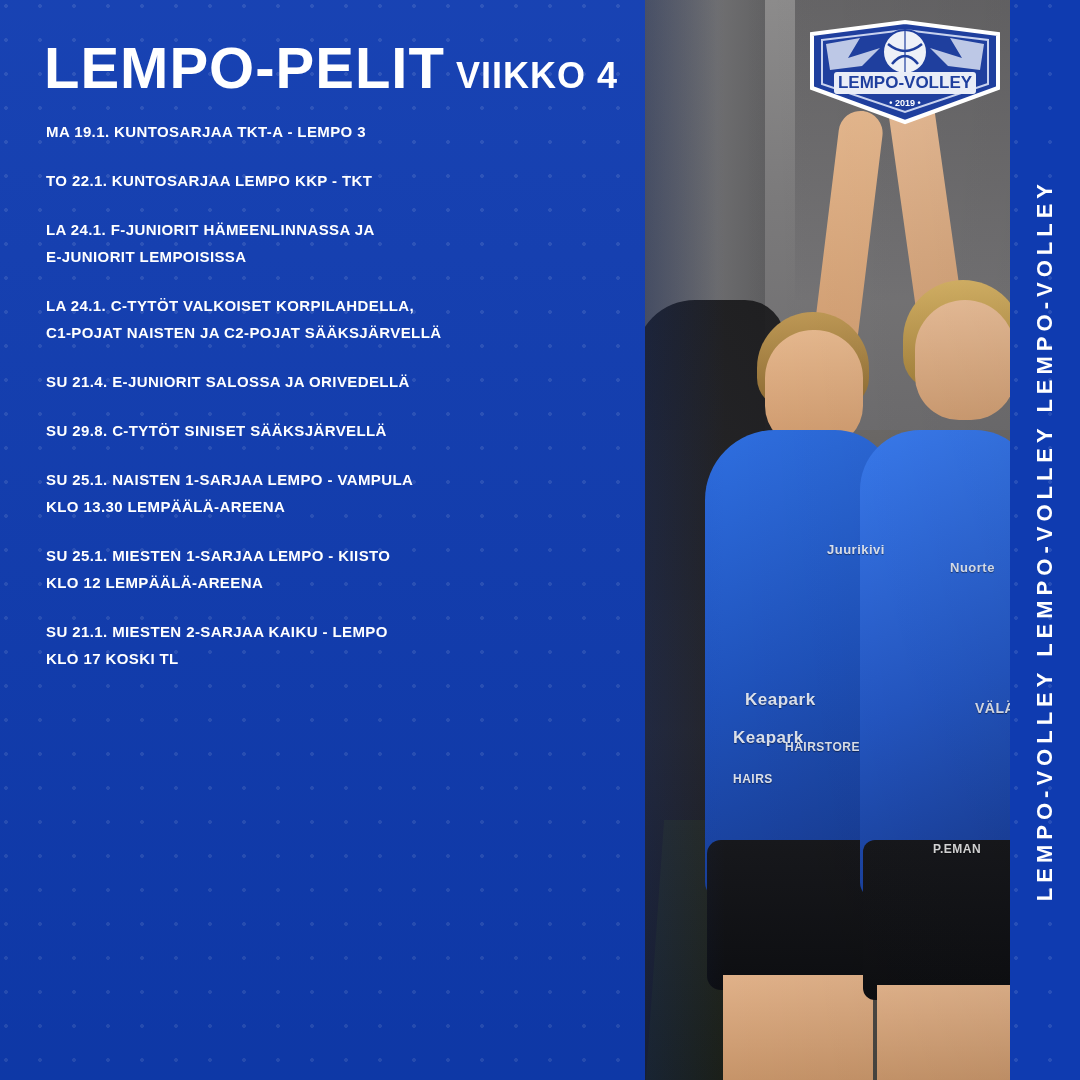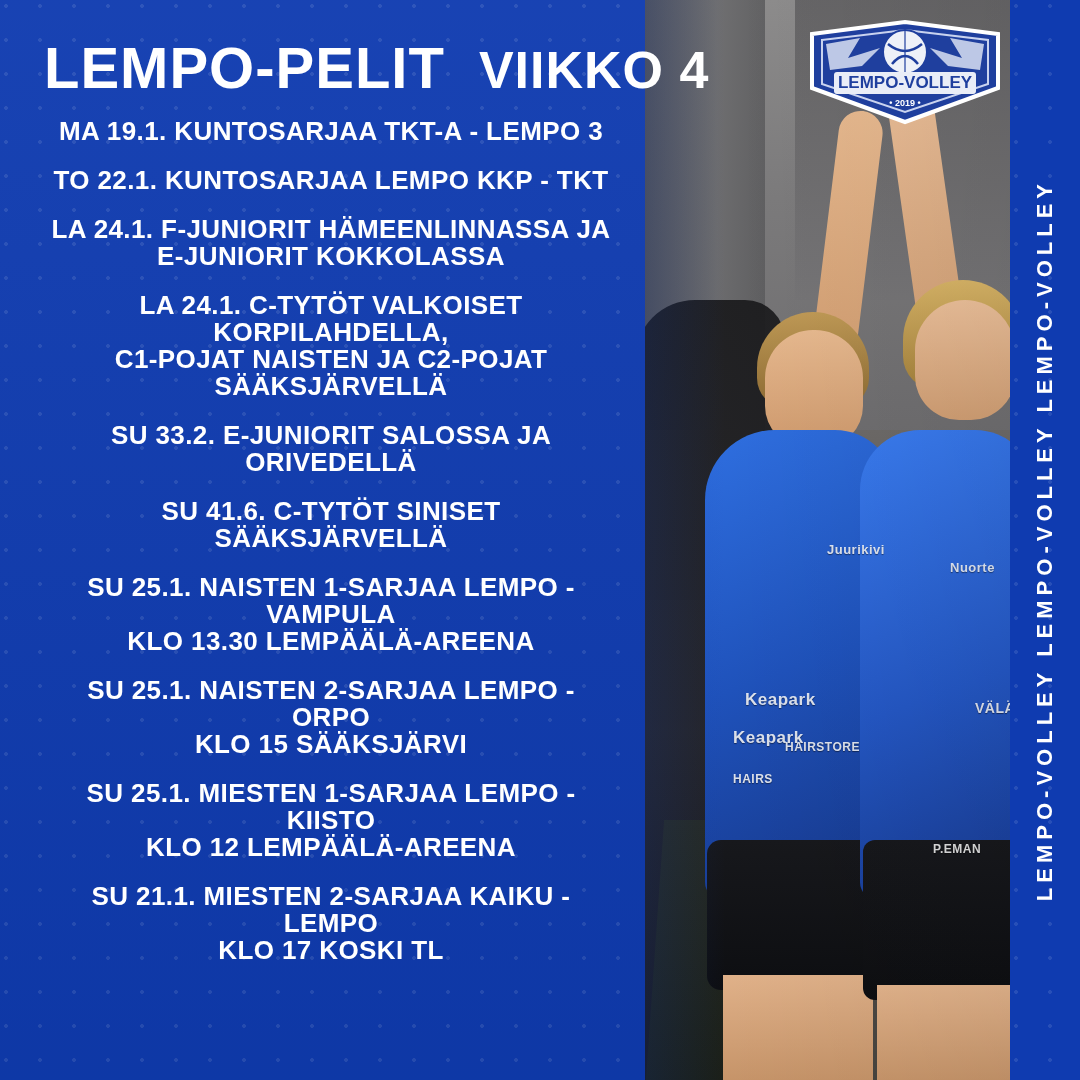--- a/index.html
+++ b/index.html
@@ -178,40 +178,39 @@
   
   .headline {
     position:absolute;
     left:44px; top:34px;
     color:#ffffff;
     font-size:58px;
     font-weight:800;
     letter-spacing:1px;
     display:flex;
     align-items:baseline;
-    gap:34px;
+    gap:11px;
   }
   .headline .week {
-    font-size:52px;
+    font-size:36px;
     font-weight:800;
   }
   
   .fixtures {
     position:absolute;
     left:46px; top:118px;
     width:570px;
   }
   .fixture {
     color:#ffffff;
-    font-size:26px;
+    font-size:15px;
     font-weight:800;
     letter-spacing:.4px;
     line-height:27px;
     margin-bottom:22px;
-    text-align:center;
   }
   .fixture .ln { display:block; }
   
   .logo {
     position:absolute;
     left:800px; top:18px;
     width:210px; height:110px;
   }
   .logo svg { display:block; }
 </style>
@@ -287,41 +286,37 @@
 
   <div class="fixtures">
       <div class="fixture">
         <span class="ln">MA 19.1. KUNTOSARJAA TKT-A - LEMPO 3</span>
       </div>
       <div class="fixture">
         <span class="ln">TO 22.1. KUNTOSARJAA LEMPO KKP - TKT</span>
       </div>
       <div class="fixture">
         <span class="ln">LA 24.1. F-JUNIORIT HÄMEENLINNASSA JA</span>
-        <span class="ln">E-JUNIORIT KOKKOLASSA</span>
+        <span class="ln">E-JUNIORIT LEMPOISISSA</span>
       </div>
       <div class="fixture">
         <span class="ln">LA 24.1. C-TYTÖT VALKOISET KORPILAHDELLA,</span>
         <span class="ln">C1-POJAT NAISTEN JA  C2-POJAT SÄÄKSJÄRVELLÄ</span>
       </div>
       <div class="fixture">
-        <span class="ln">SU 33.2. E-JUNIORIT SALOSSA JA ORIVEDELLÄ</span>
-      </div>
-      <div class="fixture">
-        <span class="ln">SU 41.6. C-TYTÖT SINISET SÄÄKSJÄRVELLÄ</span>
+        <span class="ln">SU 21.4. E-JUNIORIT SALOSSA JA ORIVEDELLÄ</span>
+      </div>
+      <div class="fixture">
+        <span class="ln">SU 29.8. C-TYTÖT SINISET SÄÄKSJÄRVELLÄ</span>
       </div>
       <div class="fixture">
         <span class="ln">SU 25.1. NAISTEN 1-SARJAA LEMPO - VAMPULA</span>
         <span class="ln">KLO 13.30 LEMPÄÄLÄ-AREENA</span>
       </div>
       <div class="fixture">
-        <span class="ln">SU 25.1. NAISTEN 2-SARJAA LEMPO - ORPO</span>
-        <span class="ln">KLO 15 SÄÄKSJÄRVI</span>
-      </div>
-      <div class="fixture">
         <span class="ln">SU 25.1. MIESTEN 1-SARJAA LEMPO - KIISTO</span>
         <span class="ln">KLO 12 LEMPÄÄLÄ-AREENA</span>
       </div>
       <div class="fixture">
         <span class="ln">SU 21.1. MIESTEN 2-SARJAA KAIKU - LEMPO</span>
         <span class="ln">KLO 17 KOSKI TL</span>
       </div>
     </div>
 
 </div>

